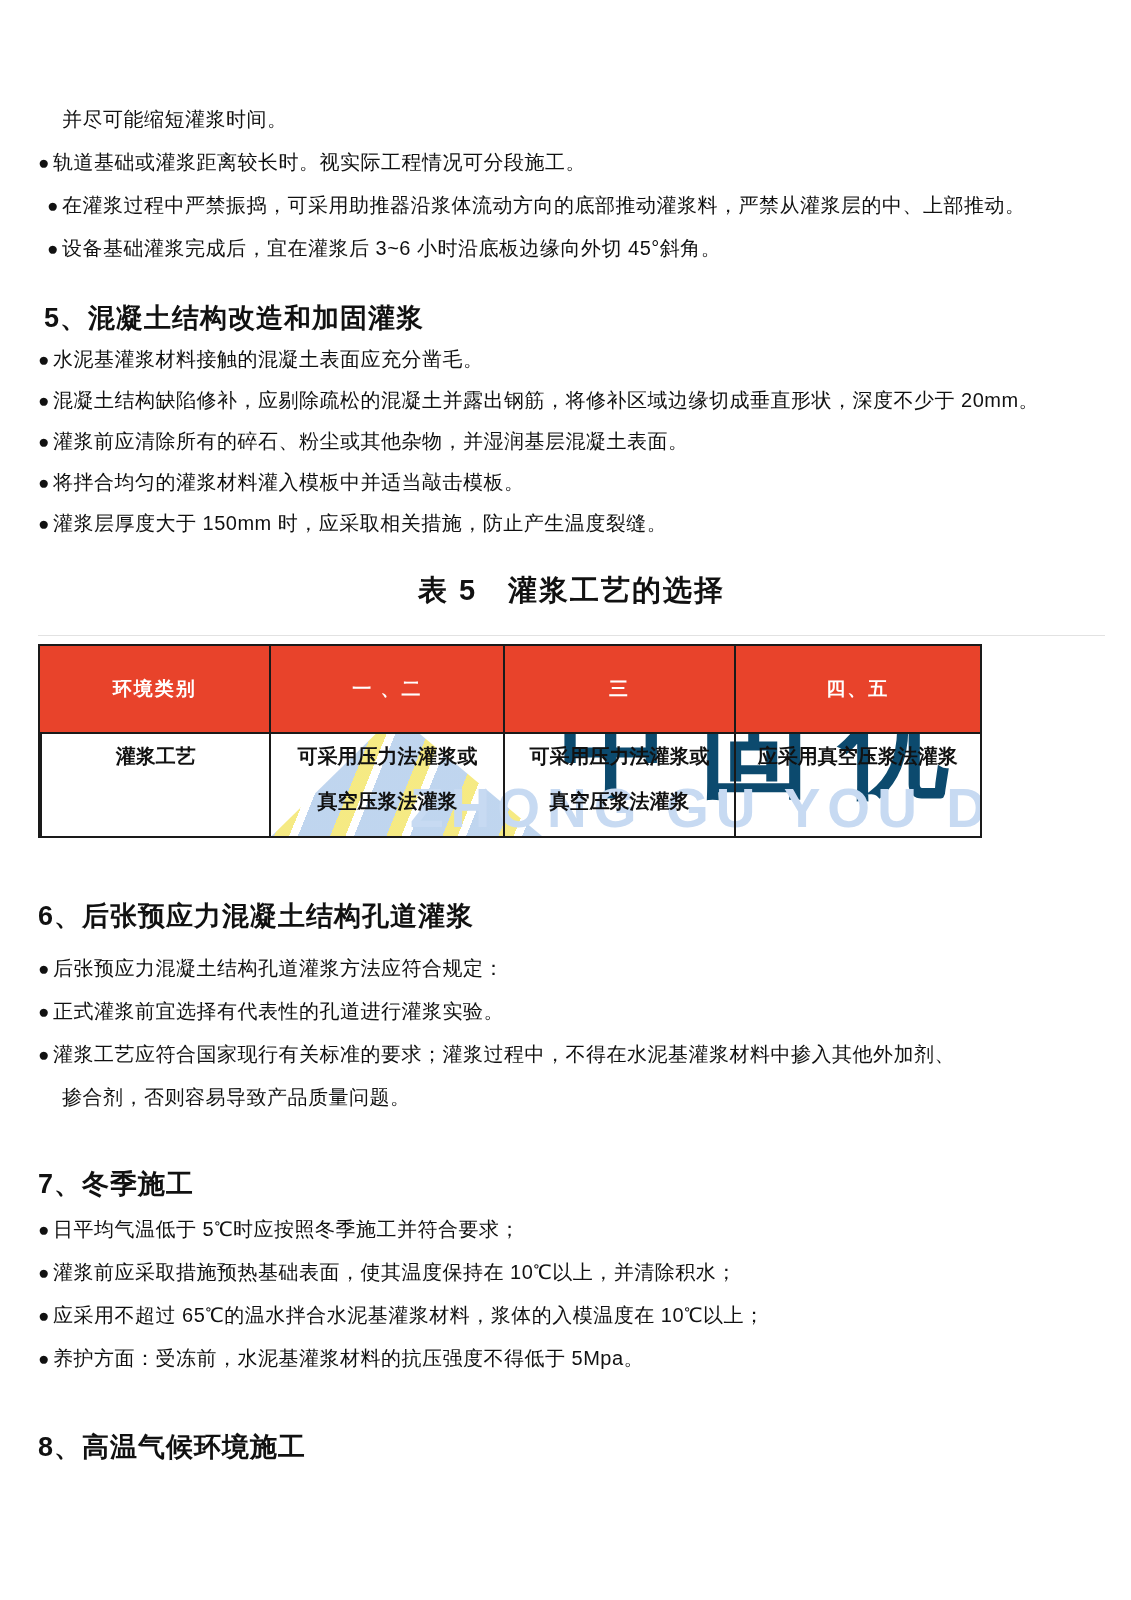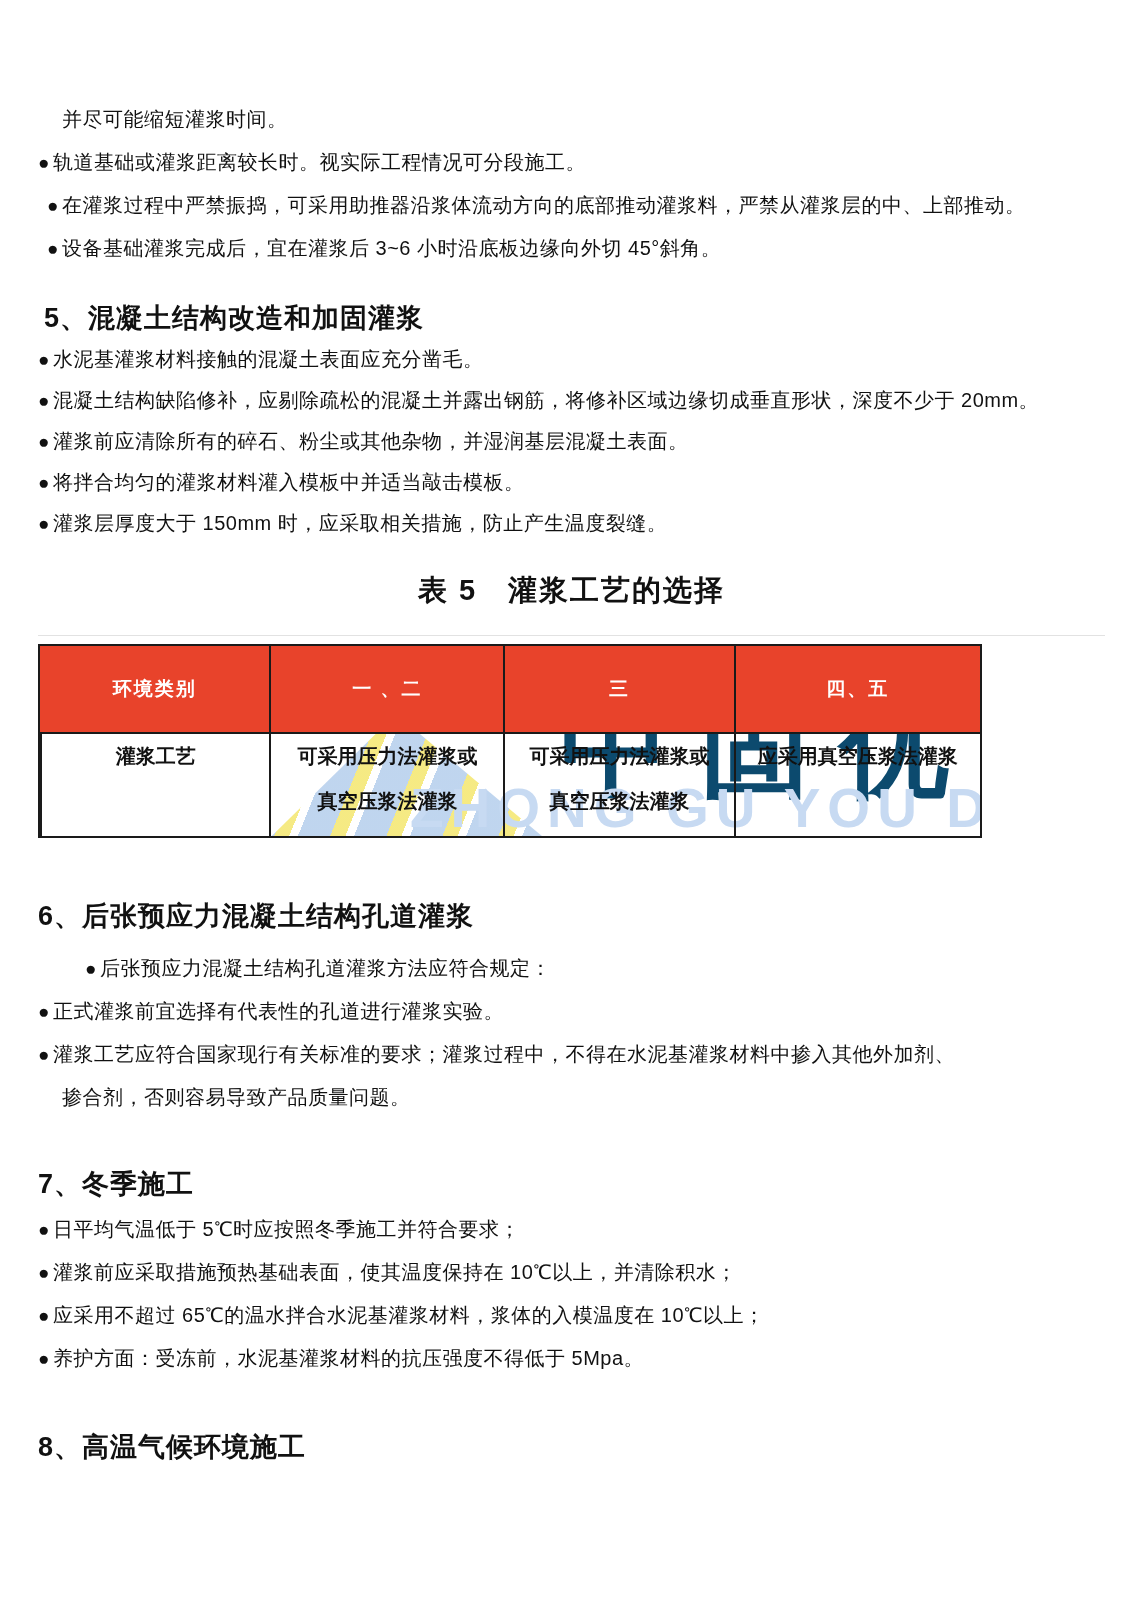--- a/index.html
+++ b/index.html
@@ -30,21 +30,21 @@
     font-size:27px;
     font-weight:bold;
     line-height:42px;
     white-space:nowrap;
     letter-spacing:1px;
   }
   .h5{margin-top:27px;padding-left:6px;}
   .h6{margin-top:57px;}
   .h7{margin-top:44px;}
   .h8{margin-top:46px;}
-  .sec6-first{margin-top:10px;margin-left:47px;}
+  .sec6-first{margin-top:10px;}
   .sec7-first{margin-top:3px;}
   .table-title{
     margin-top:32px;
     text-align:center;
     font-size:29px;
     font-weight:bold;
     line-height:28px;
     letter-spacing:2px;
   }
   .pre-table-line{

